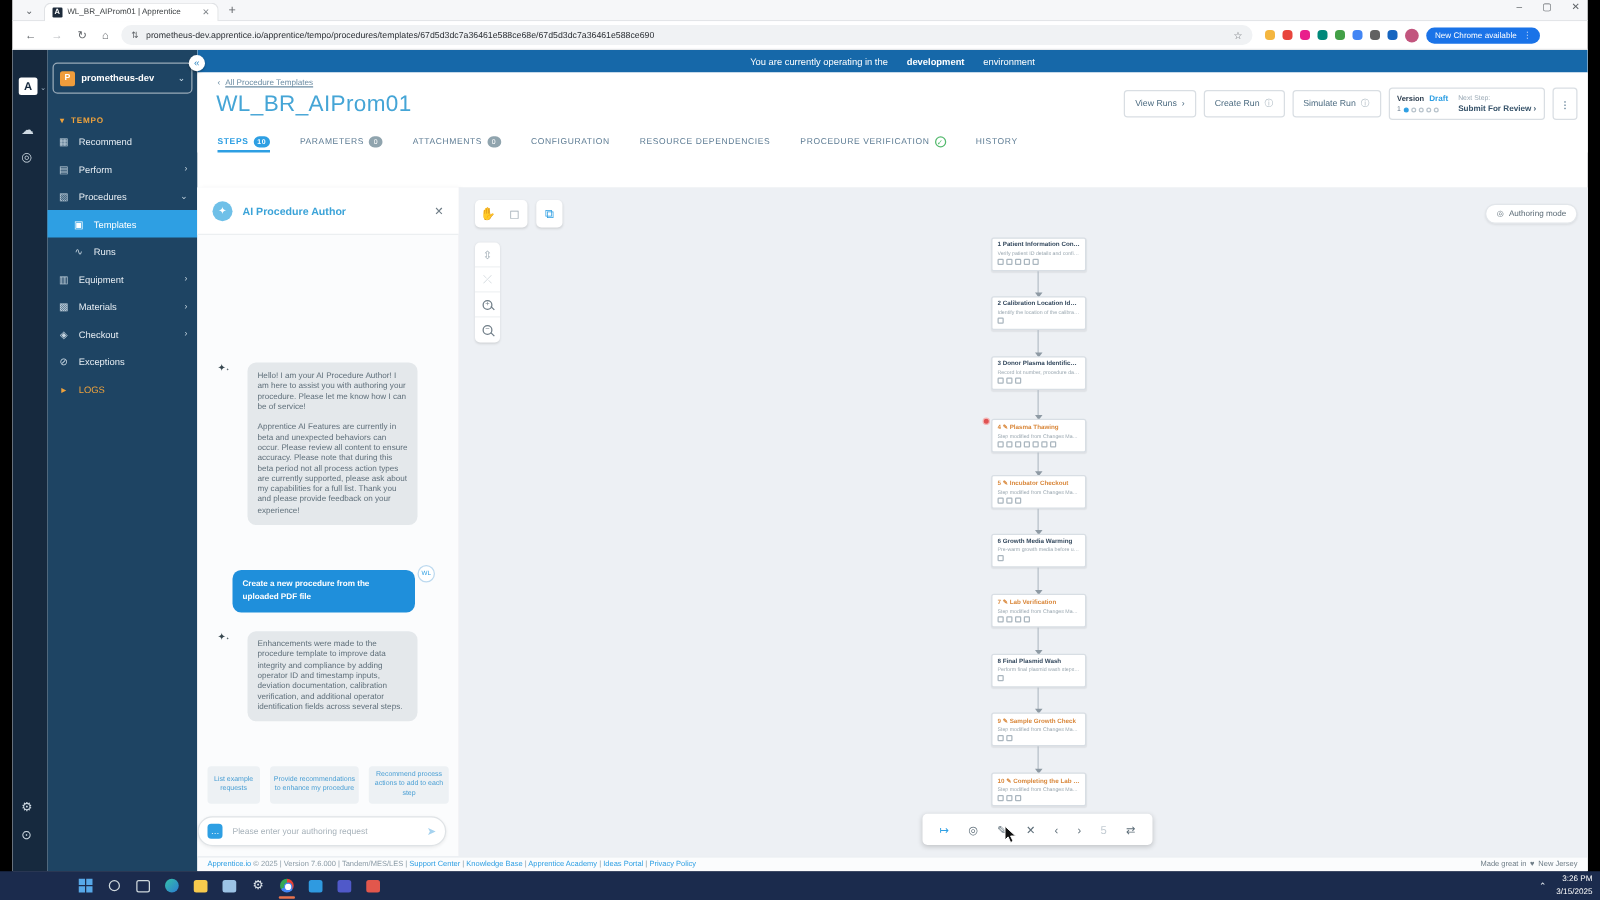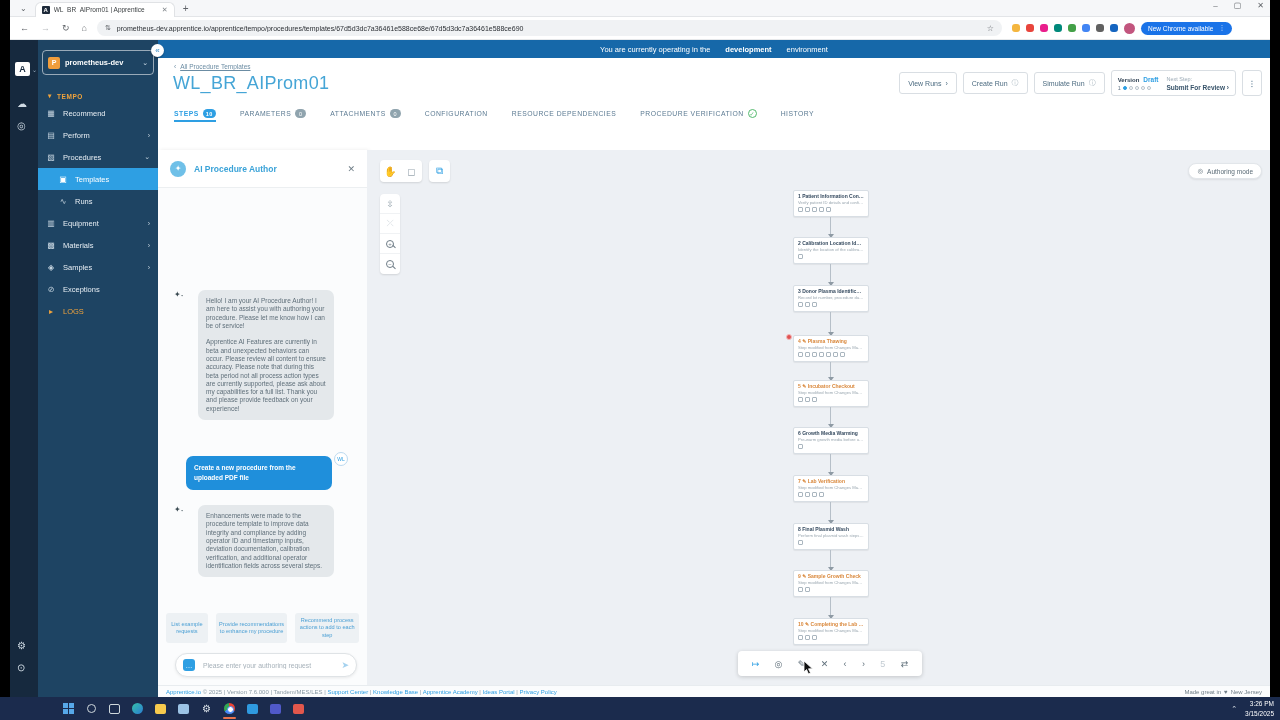--- a/index.html
+++ b/index.html
@@ -95,21 +95,21 @@
   .aiclose{font-size:9px;color:#6f7d87;}
   .spark{position:absolute;font-size:8px;color:#37474f;}
   .bubble{position:absolute;border-radius:7px;padding:7px 8px;font-size:6.5px;line-height:1.28;color:#5f6f7a;background:#e4e8eb;}
   .bubble .para{margin-bottom:8px;}
   .bubble .para:last-child{margin-bottom:0;}
   .bubble.user{background:#1f8fdb;color:#fff;font-weight:bold;line-height:1.5;}
   .uav{position:absolute;width:14px;height:14px;border-radius:50%;background:#fff;border:1px solid #bcd9ef;color:#2e9fe3;font-size:5px;display:flex;align-items:center;justify-content:center;}
   .chiprow{position:absolute;left:8px;right:8px;top:463px;display:flex;gap:8px;}
   .chip{background:#edf1f4;border-radius:3px;color:#4a9fd4;font-size:5.6px;line-height:1.3;text-align:center;padding:4px 3px;display:flex;align-items:center;justify-content:center;}
   .chip1{width:42px;}.chip2{width:72px;}.chip3{width:64px;}
-  .aiinput{position:absolute;left:17px;right:10px;top:503px;height:24px;background:#fff;border:1px solid #dfe3e6;border-radius:13px;display:flex;align-items:center;padding:0 7px;gap:6px;box-shadow:0 1px 3px rgba(0,0,0,.08);}
+  .aiinput{position:absolute;left:0;right:10px;top:503px;height:24px;background:#fff;border:1px solid #dfe3e6;border-radius:13px;display:flex;align-items:center;padding:0 7px;gap:6px;box-shadow:0 1px 3px rgba(0,0,0,.08);}
   .chatic{width:12px;height:12px;background:#2e9fe3;border-radius:3px;color:#fff;font-size:7px;display:flex;align-items:center;justify-content:center;line-height:1;}
   .aiinput input{border:none;outline:none;flex:1;font-size:6.8px;color:#333;font-family:"Liberation Sans",sans-serif;background:transparent;}
   .aiinput input::placeholder{color:#a7b2ba;}
   .send{font-size:9px;color:#a5d2ef;}
   
   .canvas{position:absolute;left:209px;top:0;right:0;bottom:0;background:#edf0f4;}
   .toolgrp{position:absolute;display:flex;background:#fff;border-radius:4px;box-shadow:0 1px 2px rgba(0,0,0,.12);}
   .toolbtn{width:21px;height:22px;display:flex;align-items:center;justify-content:center;font-size:10px;color:#9aa7b0;}
   .toolbtn.sel{color:#2e9fe3;}
   .vtool{position:absolute;left:13px;top:44px;width:20px;background:#fff;border-radius:4px;box-shadow:0 1px 2px rgba(0,0,0,.12);display:flex;flex-direction:column;}
@@ -254,21 +254,21 @@
                 <span class="lb">Equipment</span>
                 <span class="ch">›</span>
               </div>
               <div class="sitem">
                 <span class="ic">▩</span>
                 <span class="lb">Materials</span>
                 <span class="ch">›</span>
               </div>
               <div class="sitem">
                 <span class="ic">◈</span>
-                <span class="lb">Samples</span>
+                <span class="lb">Checkout</span>
                 <span class="ch">›</span>
               </div>
               <div class="sitem">
                 <span class="ic">⊘</span>
                 <span class="lb">Exceptions</span>
               </div>
               <div class="sitem accent">
                 <span class="ic">▸</span>
                 <span class="lb">LOGS</span>
               </div>

